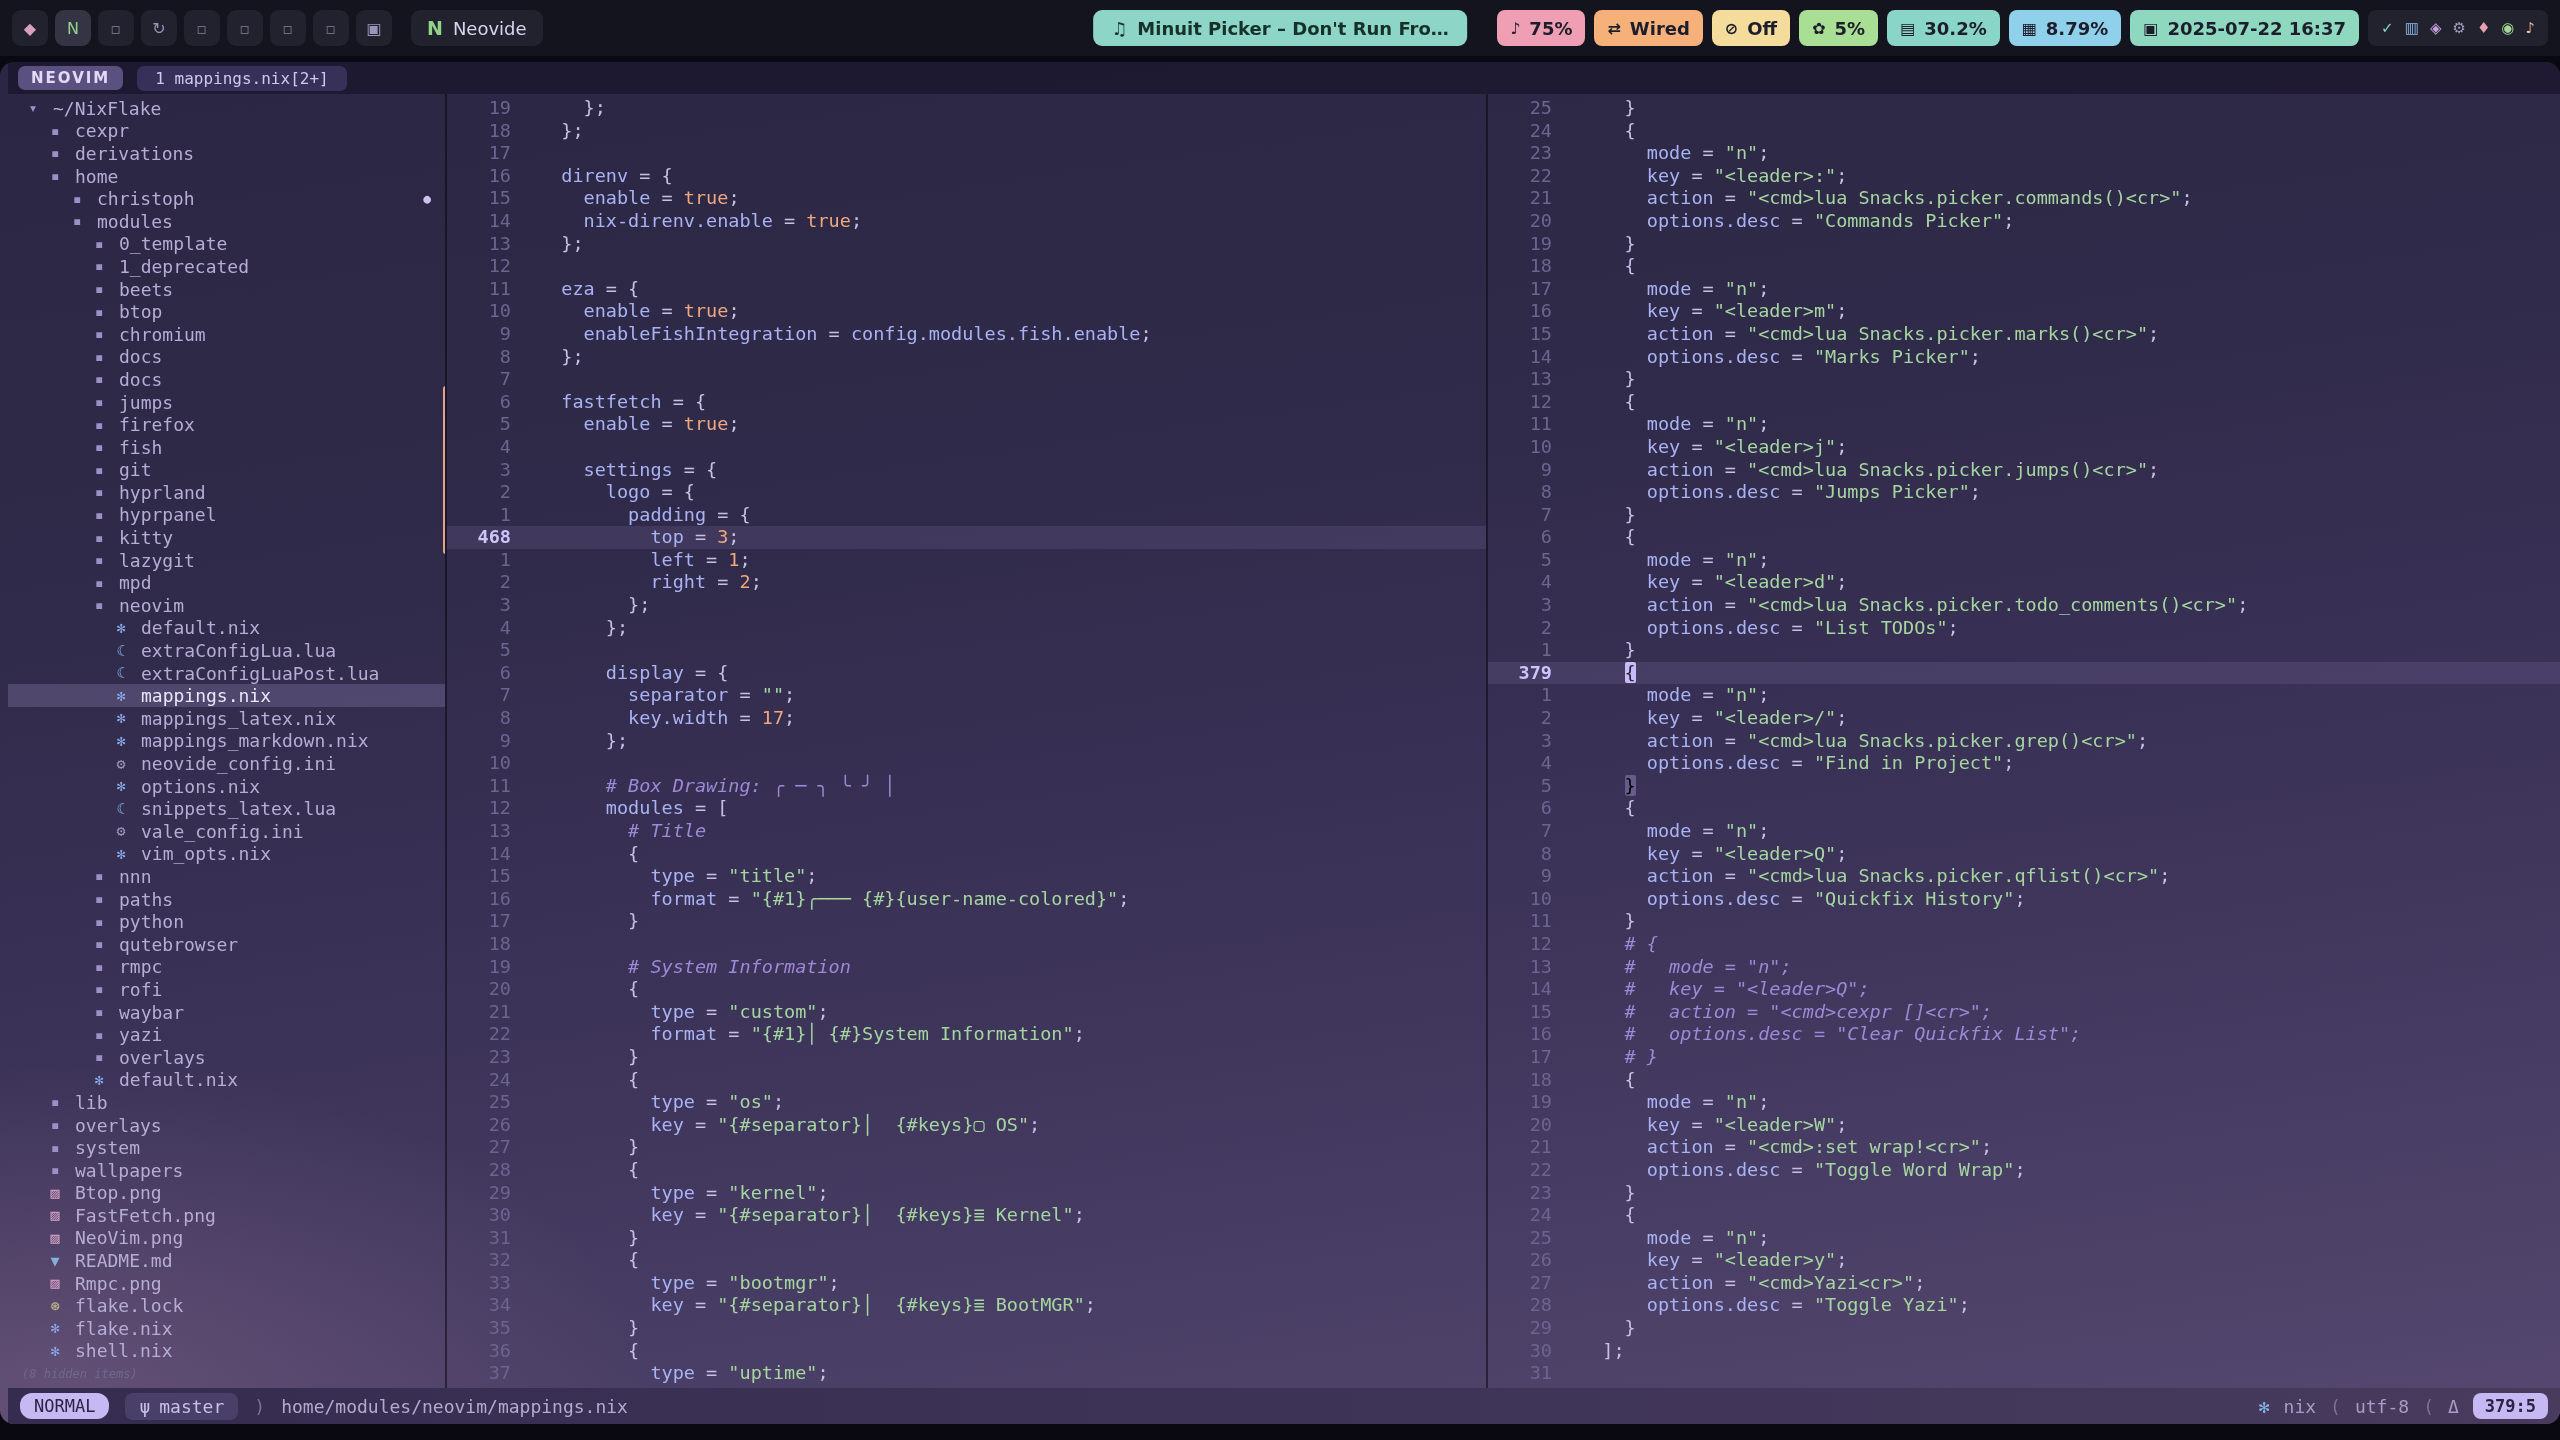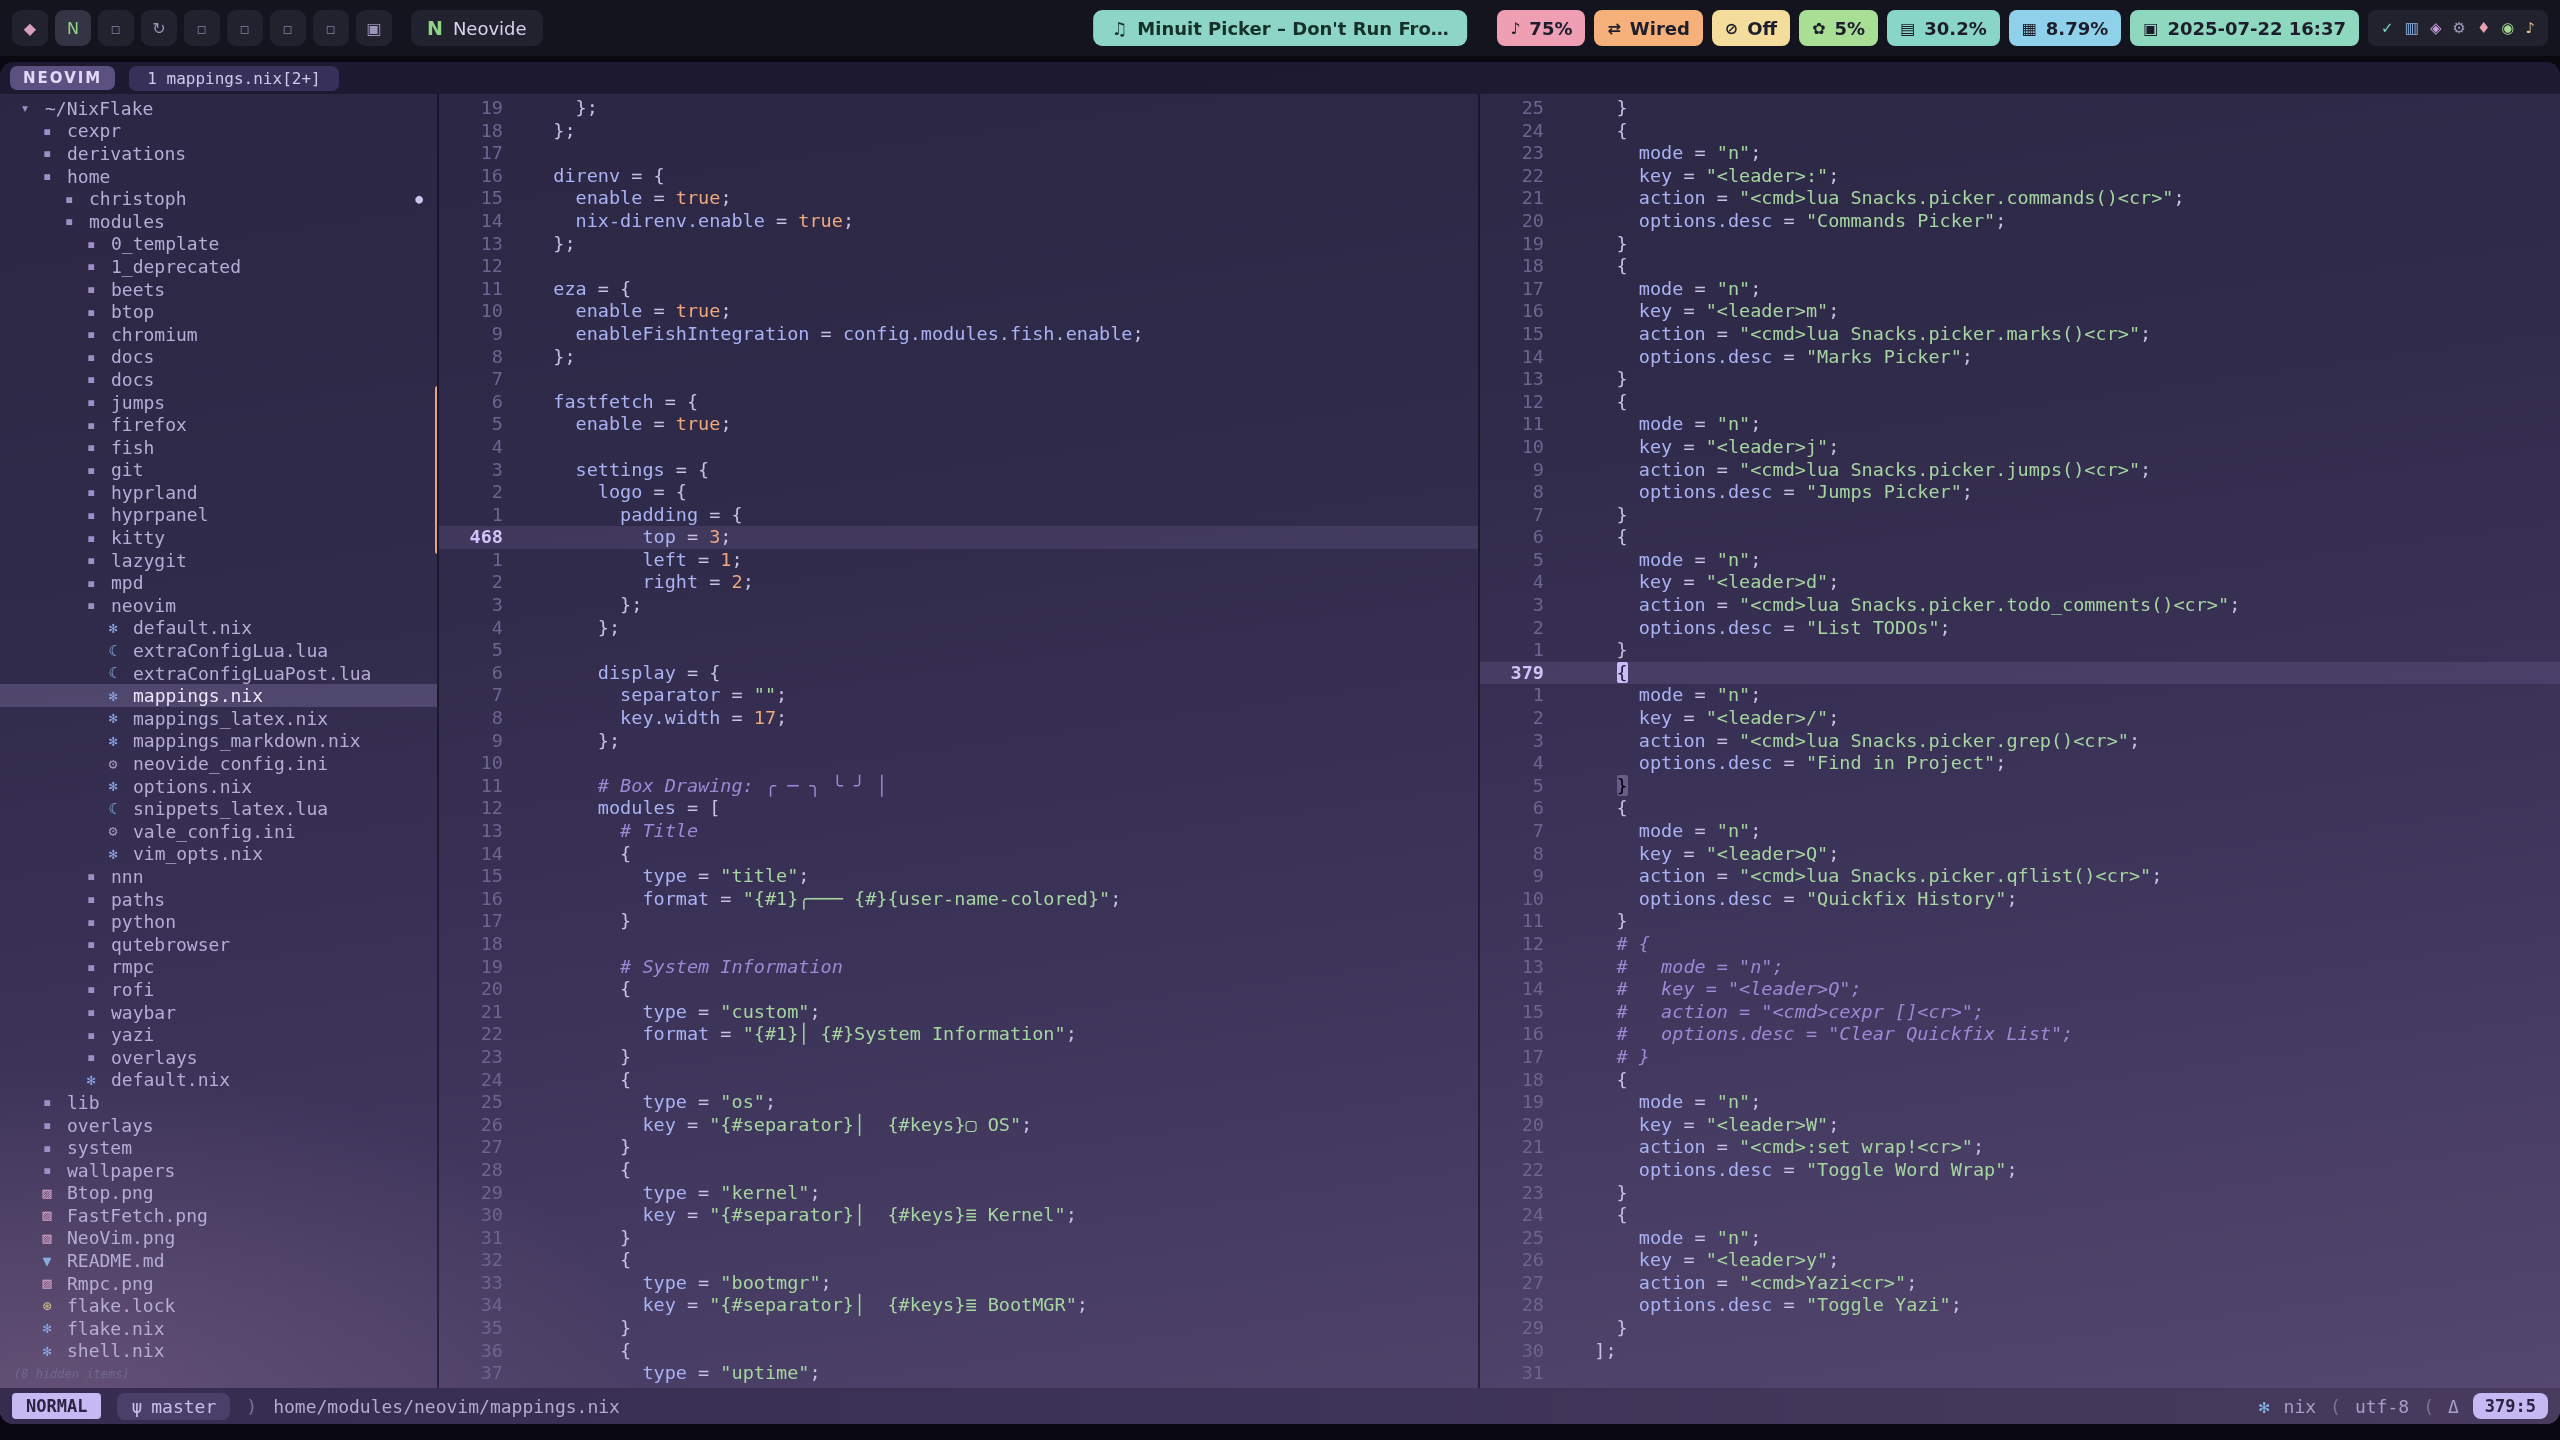--- a/index.html
+++ b/index.html
@@ -17,21 +17,21 @@
   .bar-right{margin-left:auto;display:flex;align-items:center;gap:9px;}
   .mods{display:flex;gap:9px;}
   .mod{height:36px;border-radius:8px;display:flex;align-items:center;gap:9px;padding:0 13px;color:#1d1d2b;font-weight:bold;font-size:18px;}
   .mod-ic{font-size:16px;}
   .tray{height:36px;border-radius:8px;background:#22222f;display:flex;align-items:center;gap:11px;padding:0 13px;font-size:15px;}
 
   
   .window{position:absolute;top:62px;left:0;right:0;bottom:16px;border-radius:14px;overflow:hidden;display:flex;flex-direction:column;
     background:
       radial-gradient(1000px 560px at 2% 98%, rgba(216,162,194,0.20), transparent 60%),
-      linear-gradient(172deg,#2b2643 0%,#312b4b 35%,#3c3359 60%,#483d64 80%,#564870 100%);}
+      linear-gradient(172deg,#2b2643 0%,#312b4b 35%,#3c3359 60%,#483d64 80%,#564870 100%); padding-left: 8px;}
   .tabline{height:32px;flex:none;display:flex;align-items:center;gap:14px;padding:0 10px;background:rgba(18,15,32,0.55);}
   .nv-pill{background:#5a5180;color:#e2daf8;font-weight:bold;font-size:15px;letter-spacing:2px;padding:3px 13px;border-radius:7px;font-family:"DejaVu Sans",sans-serif;}
   .tab{background:#37315a;color:#cfc7ec;font-size:16px;padding:3px 18px;border-radius:7px;font-family:"DejaVu Sans Mono",monospace;}
 
   .main{flex:1;display:flex;position:relative;overflow:hidden;}
 
   
   .tree{width:437px;flex:none;padding-top:3px;position:relative;overflow:hidden;}
   .trow{height:22.6px;display:flex;align-items:center;gap:9px;font-family:"DejaVu Sans Mono",monospace;font-size:18px;color:#b6add6;padding-right:14px;white-space:nowrap;}
   .trow.sel{background:rgba(196,178,240,0.20);color:#ece6fb;}
@@ -59,21 +59,21 @@
   .tk-pl{color:#c6c0e4;}
   .tk-nm{color:#a9b3f4;}
   .tk-st{color:#a5d6a0;}
   .tk-bo{color:#f0a87f;}
   .tk-cm{color:#9d89d6;font-style:italic;}
   .tk-cursor{background:#c9bcf6;color:#262040;border-radius:2px;}
   .tk-match{background:rgba(201,188,246,0.32);border-radius:2px;}
 
   
   .status{height:36px;flex:none;display:flex;align-items:center;gap:16px;padding:0 12px;background:linear-gradient(90deg,#352c50,#3e3457 55%,#483b5d);font-family:"DejaVu Sans Mono",monospace;font-size:18px;color:#a79dc8;}
-  .mode-pill{background:#c5b8f3;color:#2a2342;font-weight:bold;padding:3px 14px;border-radius:4px;font-size:17px;}
+  .mode-pill{background:#c5b8f3;color:#2a2342;font-weight:normal;padding:3px 14px;border-radius:12px;font-size:17px;}
   .branch-seg{background:#49406a;border-radius:8px;padding:3px 14px;color:#c9c0ea;display:flex;gap:9px;align-items:center;}
   .ssep{color:#7a7398;}
   .spath{color:#b3aad2;}
   .sright{margin-left:auto;display:flex;align-items:center;gap:14px;}
   .fticon{color:#83b7e8;}
   .pos-pill{background:#c5b8f3;color:#2a2342;font-weight:bold;padding:3px 12px;border-radius:8px;font-size:17px;}
 </style>
 </head>
 <body>
 

